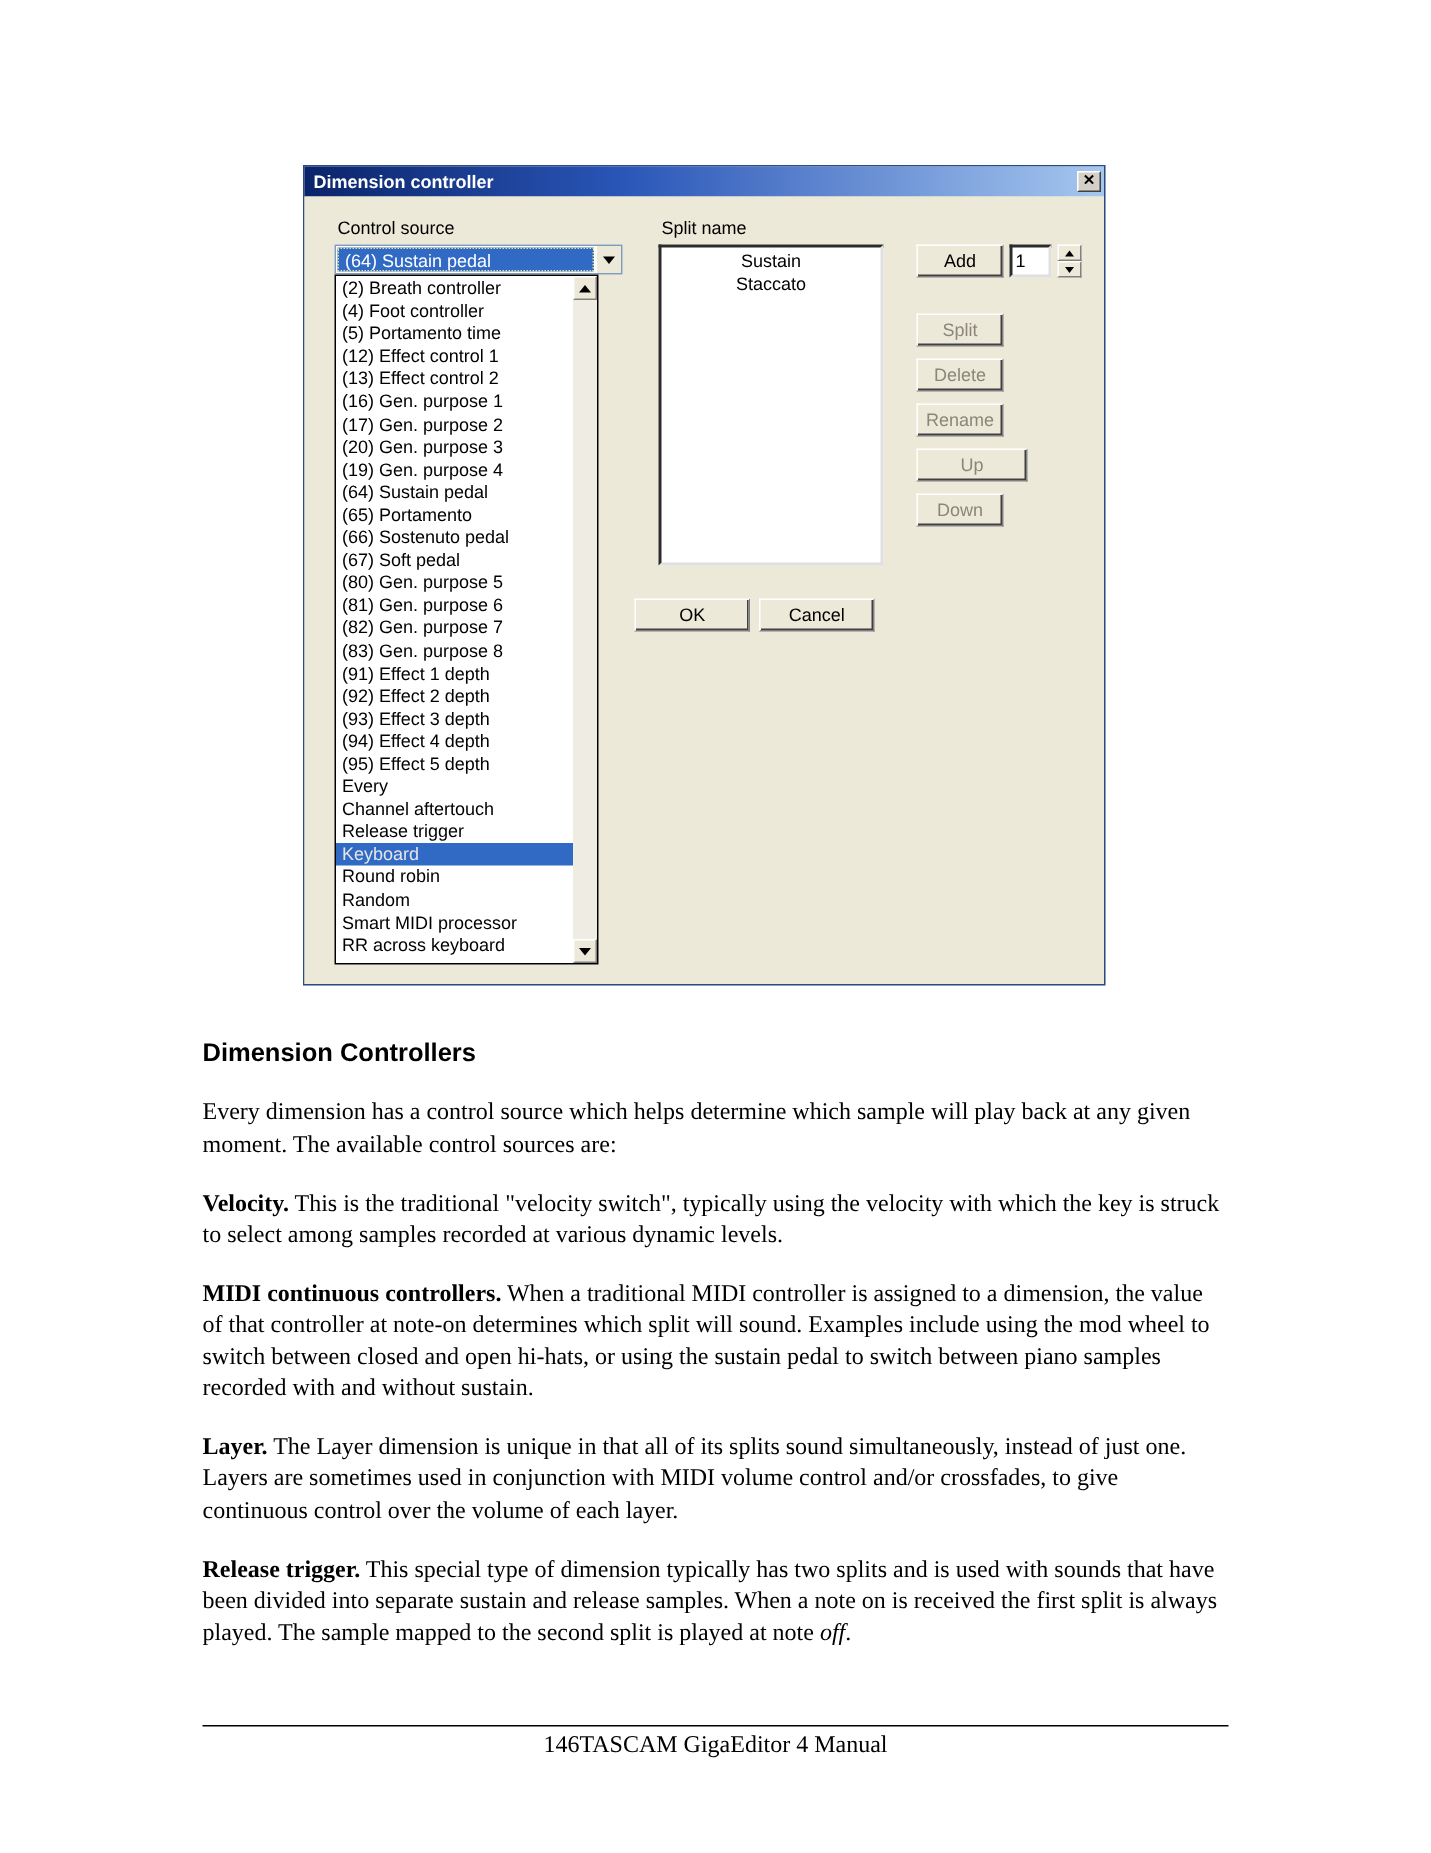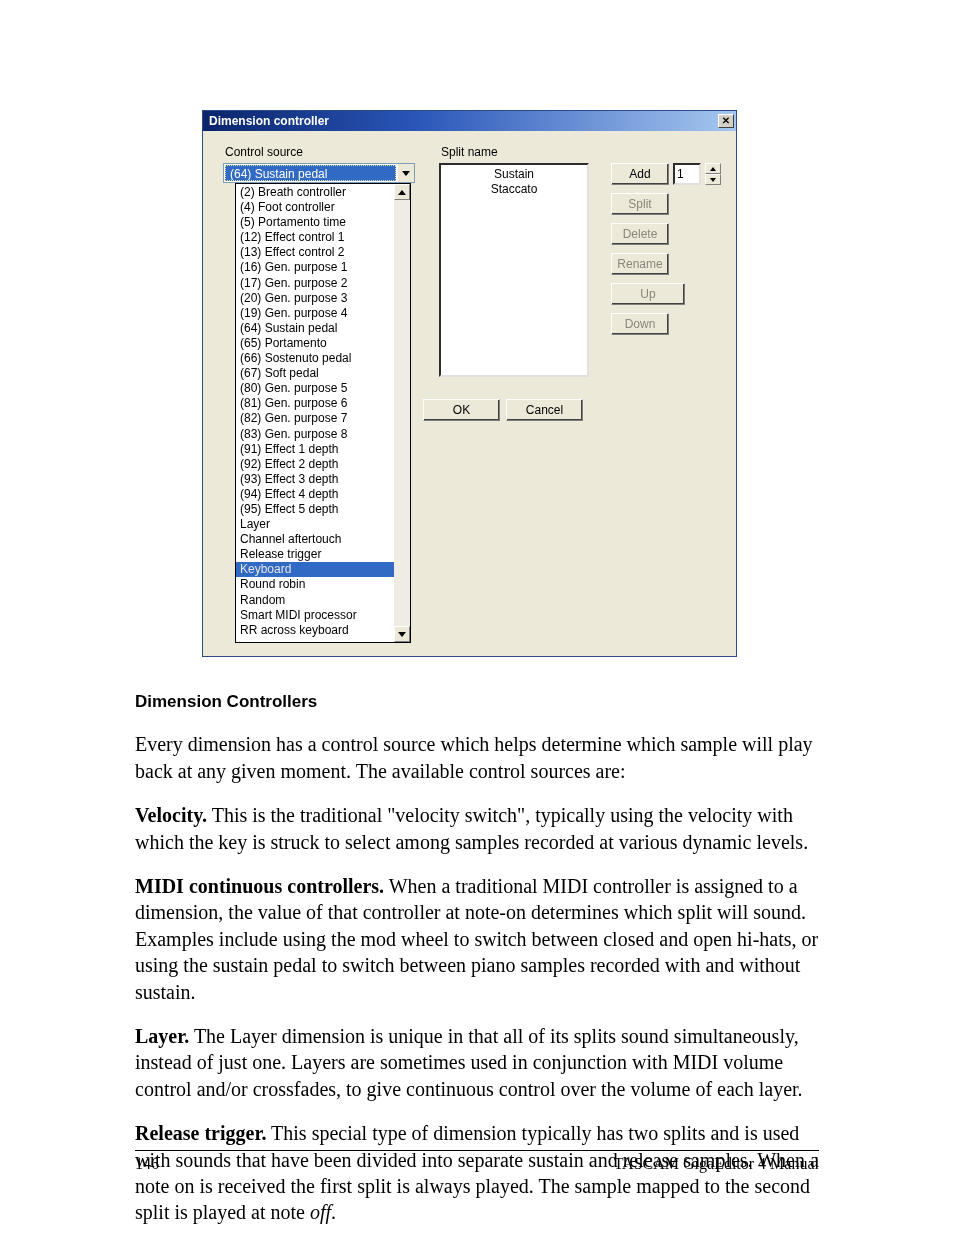--- a/index.html
+++ b/index.html
@@ -83,21 +83,21 @@
     background:#ece9d8;
     border-left:1px solid #fff;
     display:flex; align-items:center; justify-content:center;
   }
   .tri-down {
     width:0;height:0;border-left:4px solid transparent;border-right:4px solid transparent;border-top:5px solid #000;
   }
 
   
   .droplist {
-    position:absolute; left:32px; top:52px;
+    position:absolute; left:20px; top:52px;
     width:176px; height:460px;
     border:1px solid #000;
     background:#fff;
     display:flex;
   }
   .droplist .items {
     flex:1;
     overflow:hidden;
     padding:1px 0;
   }
@@ -147,21 +147,21 @@
     background:#ece9d8;
     border:1px solid #808080;
     border-top-color:#fff; border-left-color:#fff;
     box-shadow: inset -1px -1px 0 #404040;
     font-size:12px;
     display:flex; align-items:center; justify-content:center;
     margin-bottom:8px;
     color:#000;
   }
   .win-btn.disabled { color:#8a867b; }
-  .addrow { display:flex; gap:4px; margin-bottom:8px; }
+  .addrow { display:flex; gap:4px; margin-bottom:24px; }
   .addrow .win-btn { flex:0 0 58px; margin-bottom:0; }
   .numbox {
     width:28px; height:22px;
     background:#fff;
     border:2px inset #e0e0e0;
     border-top-color:#808080; border-left-color:#808080;
     font-size:12px;
     padding:2px 2px;
   }
   .spinbtns {
@@ -186,31 +186,31 @@
   .doc {
     margin-top: 34px;
     line-height: 1.32;
   }
   .doc h3 {
     font-family: Arial, Helvetica, sans-serif;
     font-weight: bold;
     font-size: 17px;
     margin: 0 0 18px 0;
   }
-  .doc p { margin: 0 0 18px 0; font-size:20px; }
+  .doc p { margin: 0 0 18px 0; font-size:16px; }
   .doc b { font-weight:bold; }
   .doc i.off { font-style: italic; }
 
   .footer {
     position:absolute;
     bottom: 62px;
     left: 135px; right:135px;
     border-top: 1px solid #000;
     padding-top: 4px;
-    display:flex; justify-content:space-between;
+    display:flex; justify-content:center;
     font-size:16px;
   }
 </style>
 </head>
 <body>
 
 <div class="page">
 
   <div class="dialog">
     <div class="titlebar">
@@ -246,21 +246,21 @@
             <div class="item">(67) Soft pedal</div>
             <div class="item">(80) Gen. purpose 5</div>
             <div class="item">(81) Gen. purpose 6</div>
             <div class="item">(82) Gen. purpose 7</div>
             <div class="item">(83) Gen. purpose 8</div>
             <div class="item">(91) Effect 1 depth</div>
             <div class="item">(92) Effect 2 depth</div>
             <div class="item">(93) Effect 3 depth</div>
             <div class="item">(94) Effect 4 depth</div>
             <div class="item">(95) Effect 5 depth</div>
-            <div class="item">Layer</div>
+            <div class="item">Every</div>
             <div class="item">Channel aftertouch</div>
             <div class="item">Release trigger</div>
             <div class="item sel">Keyboard</div>
             <div class="item">Round robin</div>
             <div class="item">Random</div>
             <div class="item">Smart MIDI processor</div>
             <div class="item">RR across keyboard</div>
           </div>
         <div class="sb">
           <div class="sb-btn">

